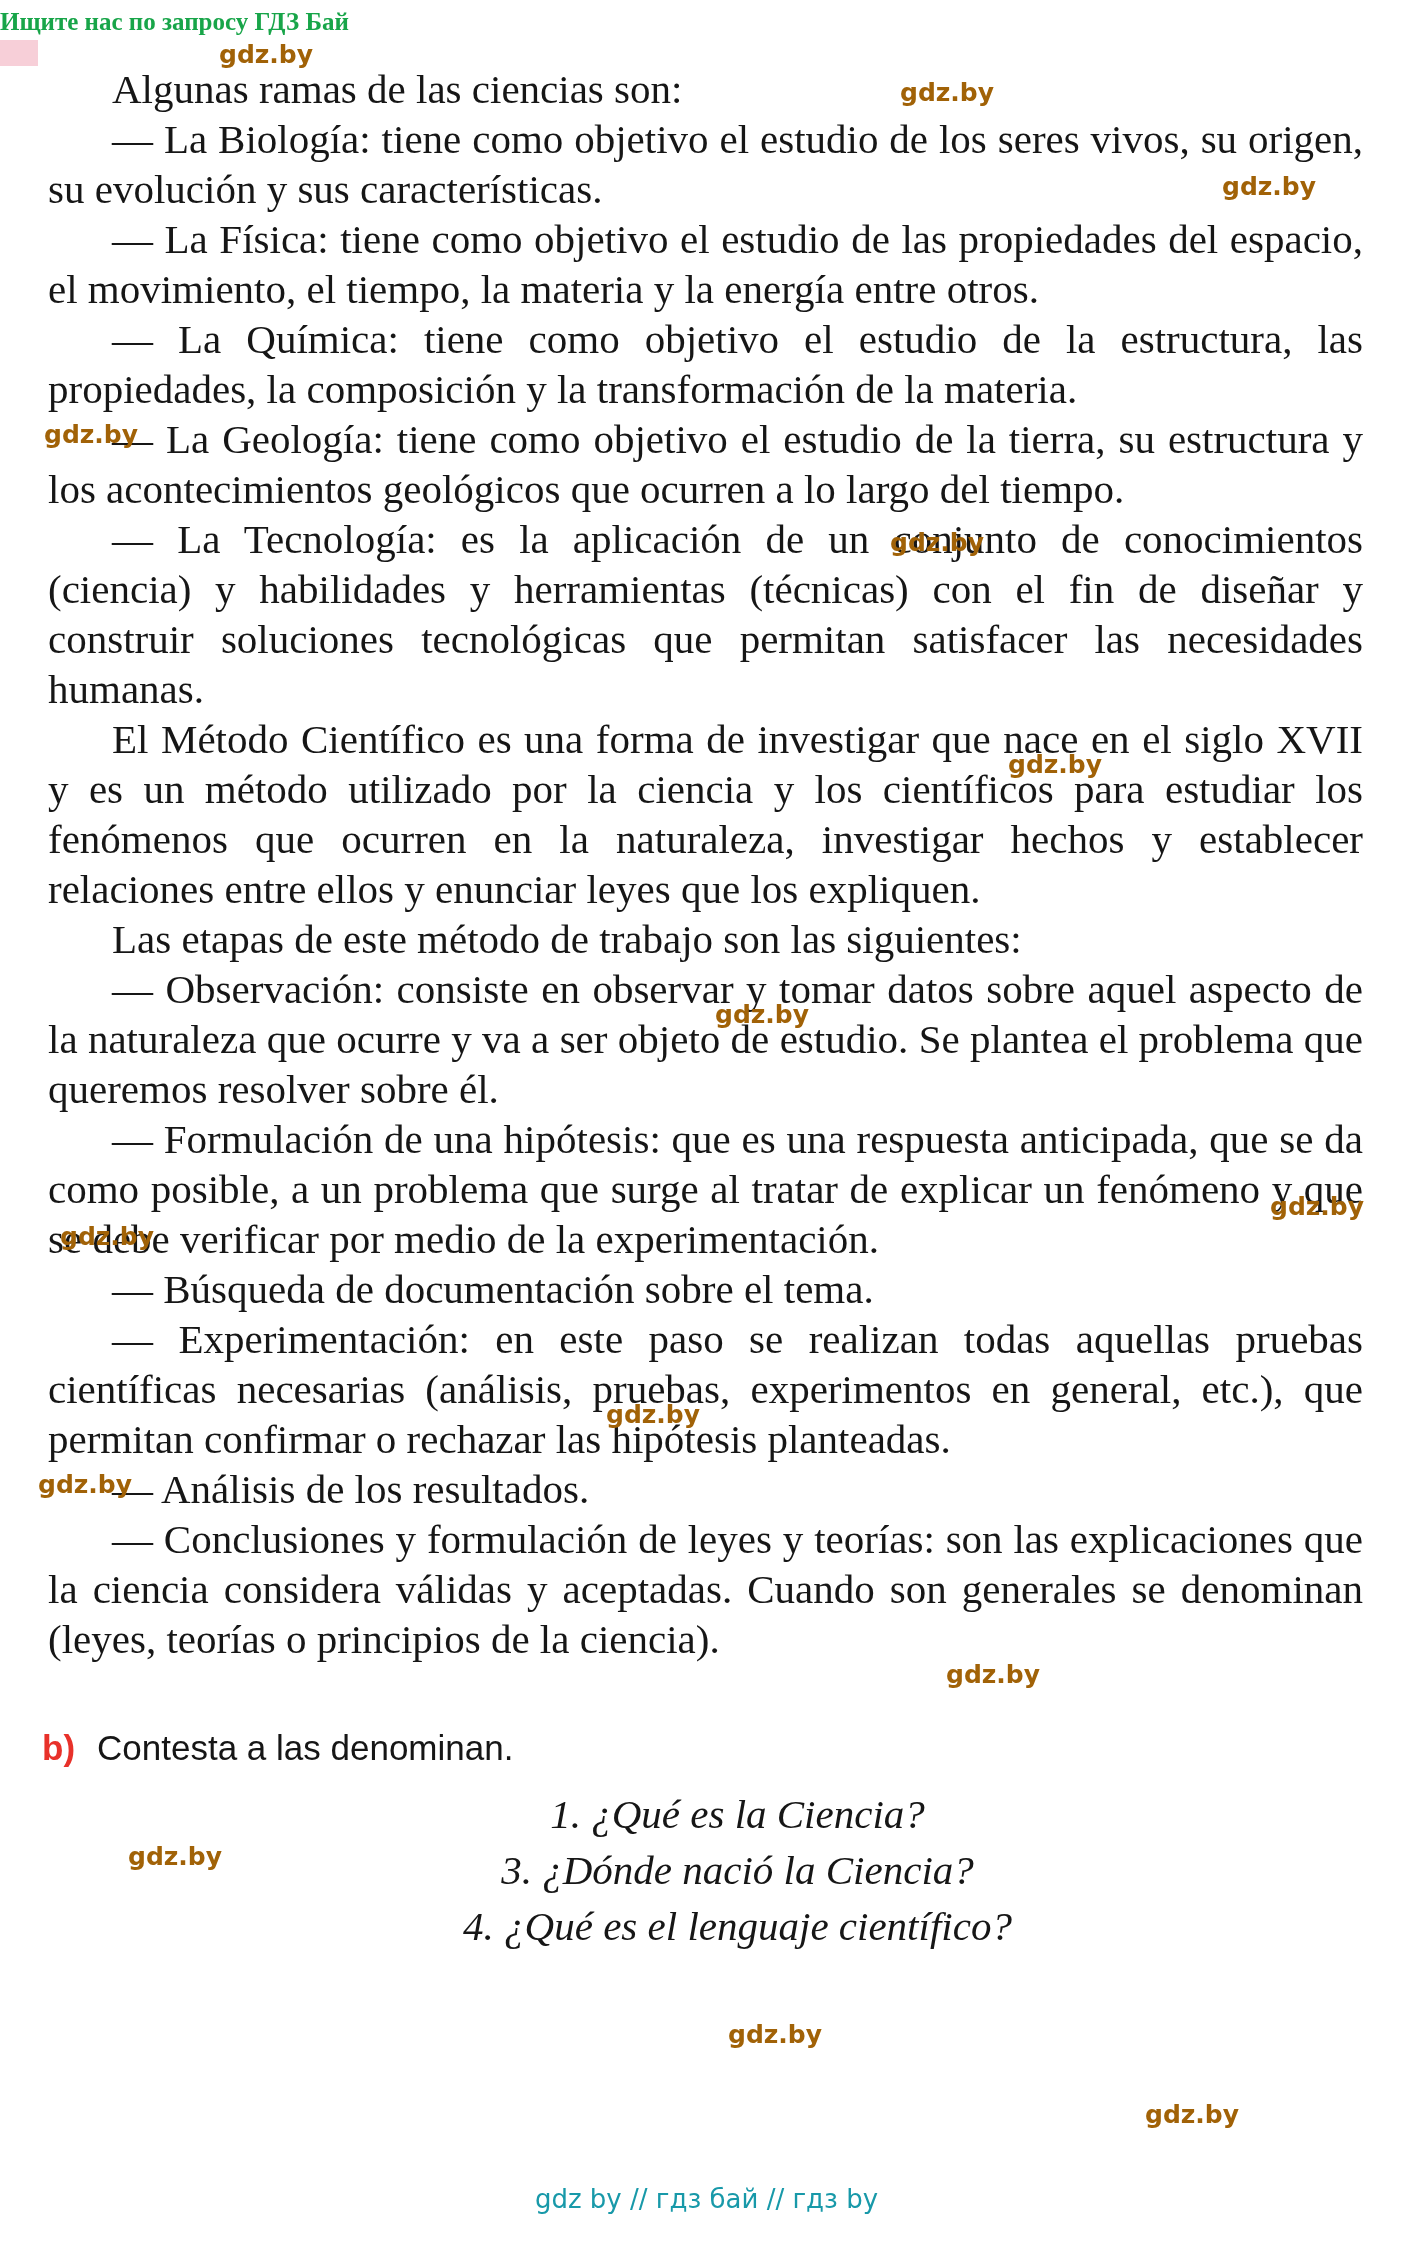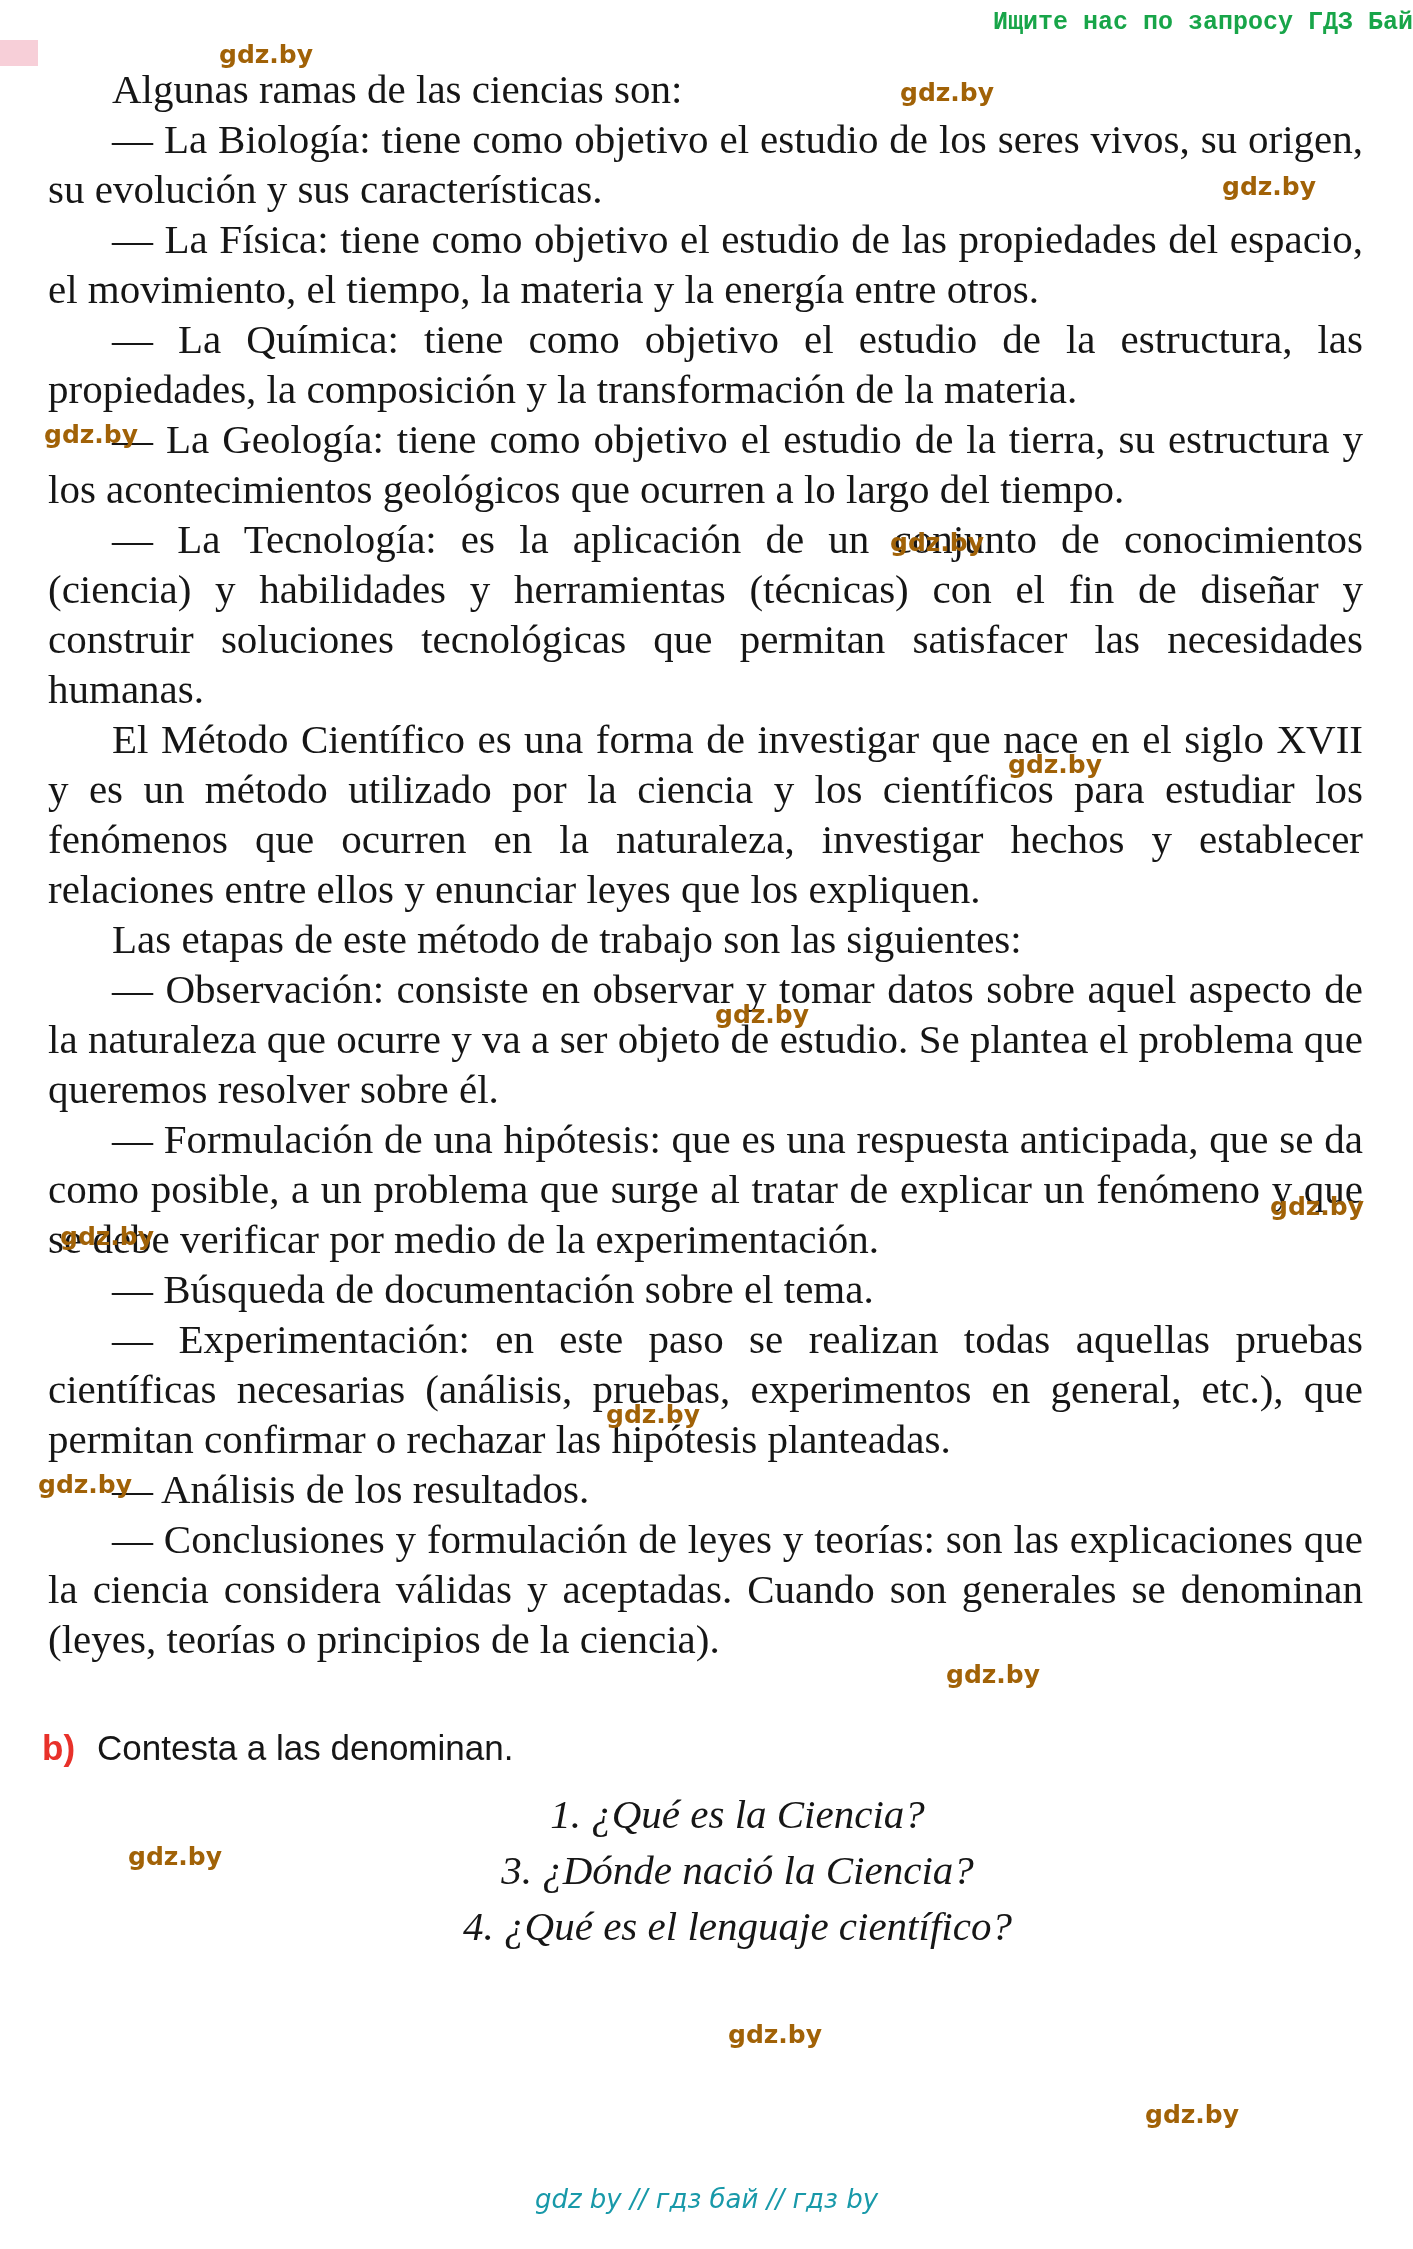--- a/index.html
+++ b/index.html
@@ -22,22 +22,22 @@
     top: 40px;
     width: 38px;
     height: 26px;
     background: #f7cfd8;
   }
   .top-note {
     position: absolute;
     top: 8px;
     left: 0;
     width: 100%;
-    text-align: right;
-    font-family: Liberation Mono, monospace;
+    text-align: left;
+    font-family: Liberation Serif, serif;
     font-size: 25px;
     font-weight: 600;
   }
   .body-text {
     position: absolute;
     top: 64px;
     left: 48px;
     width: 1315px;
     font-size: 41px;
     line-height: 50px;
@@ -80,21 +80,20 @@
   }
   .bottom-note {
     position: absolute;
     top: 2184px;
     left: 0;
     width: 100%;
     text-align: center;
     font-family: "DejaVu Sans", "Liberation Sans", sans-serif;
     font-size: 26px;
     font-weight: 500;
-    font-style: italic;
   }
 </style>
 </head>
 <body>
 
 <div class="page">
 
   <div class="pink-mark"></div>
 
   <div class="top-note" style="color: rgb(24, 165, 73);">Ищите нас по запросу ГДЗ Бай</div>

